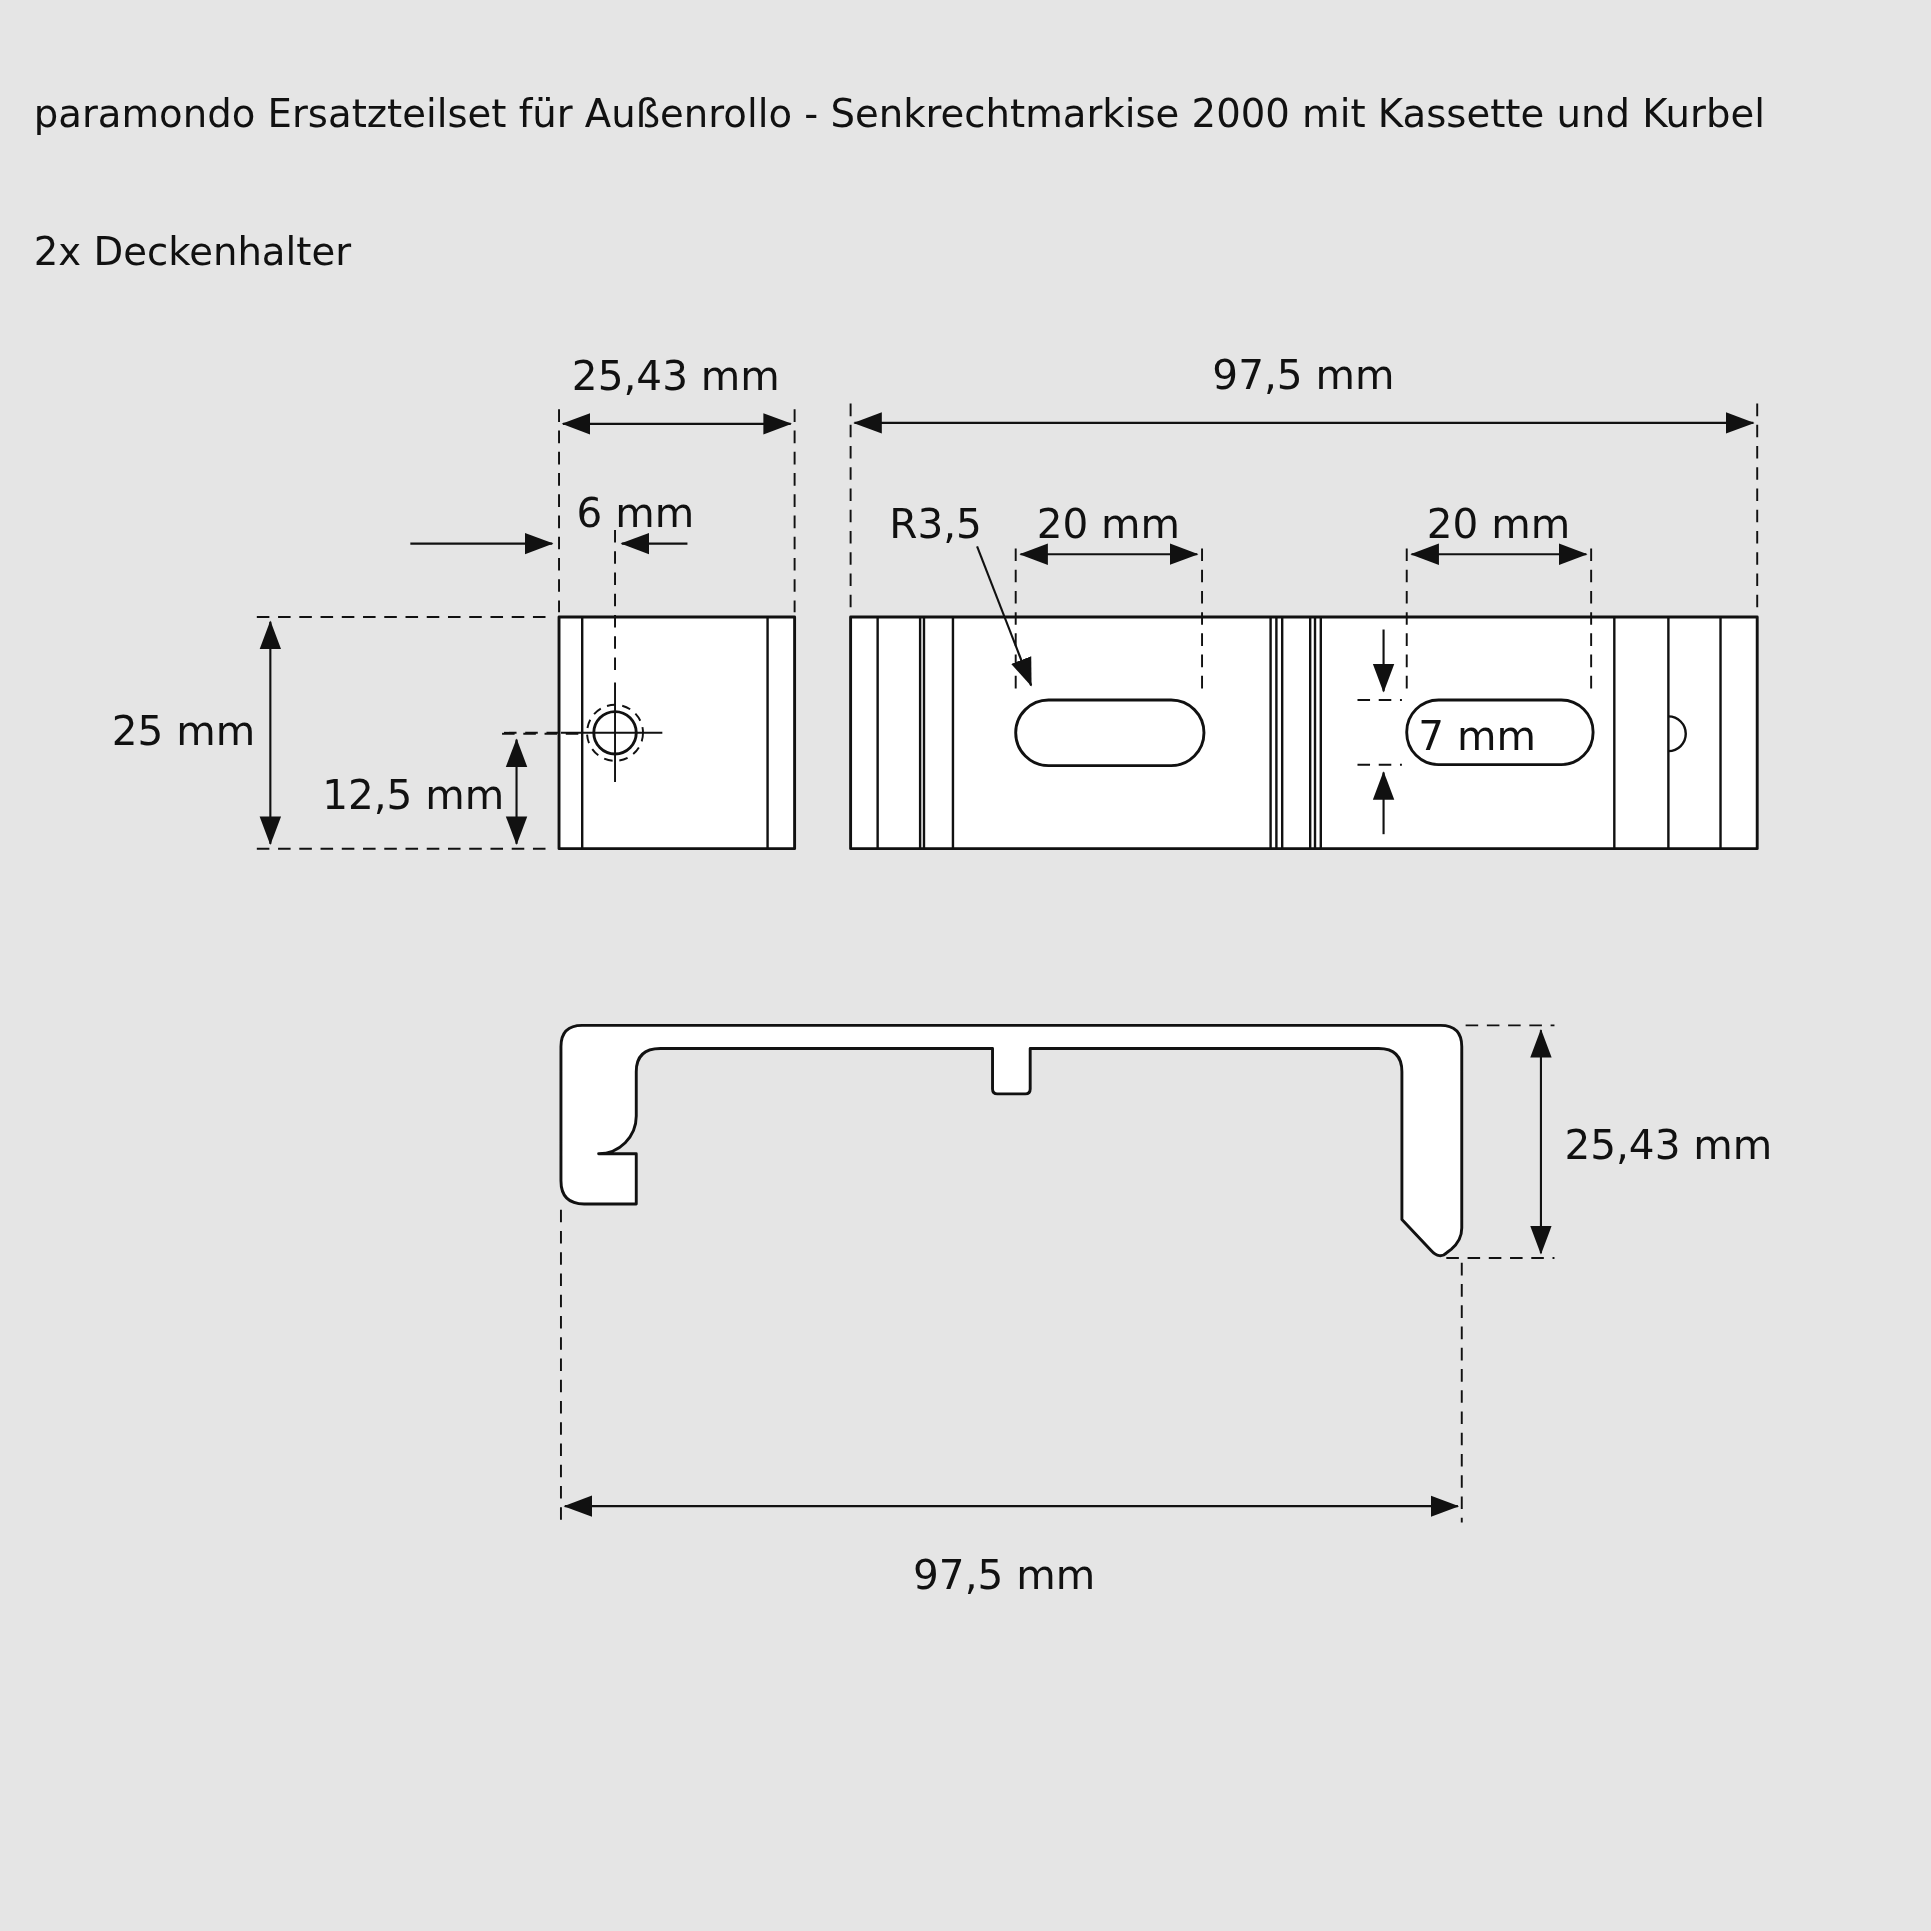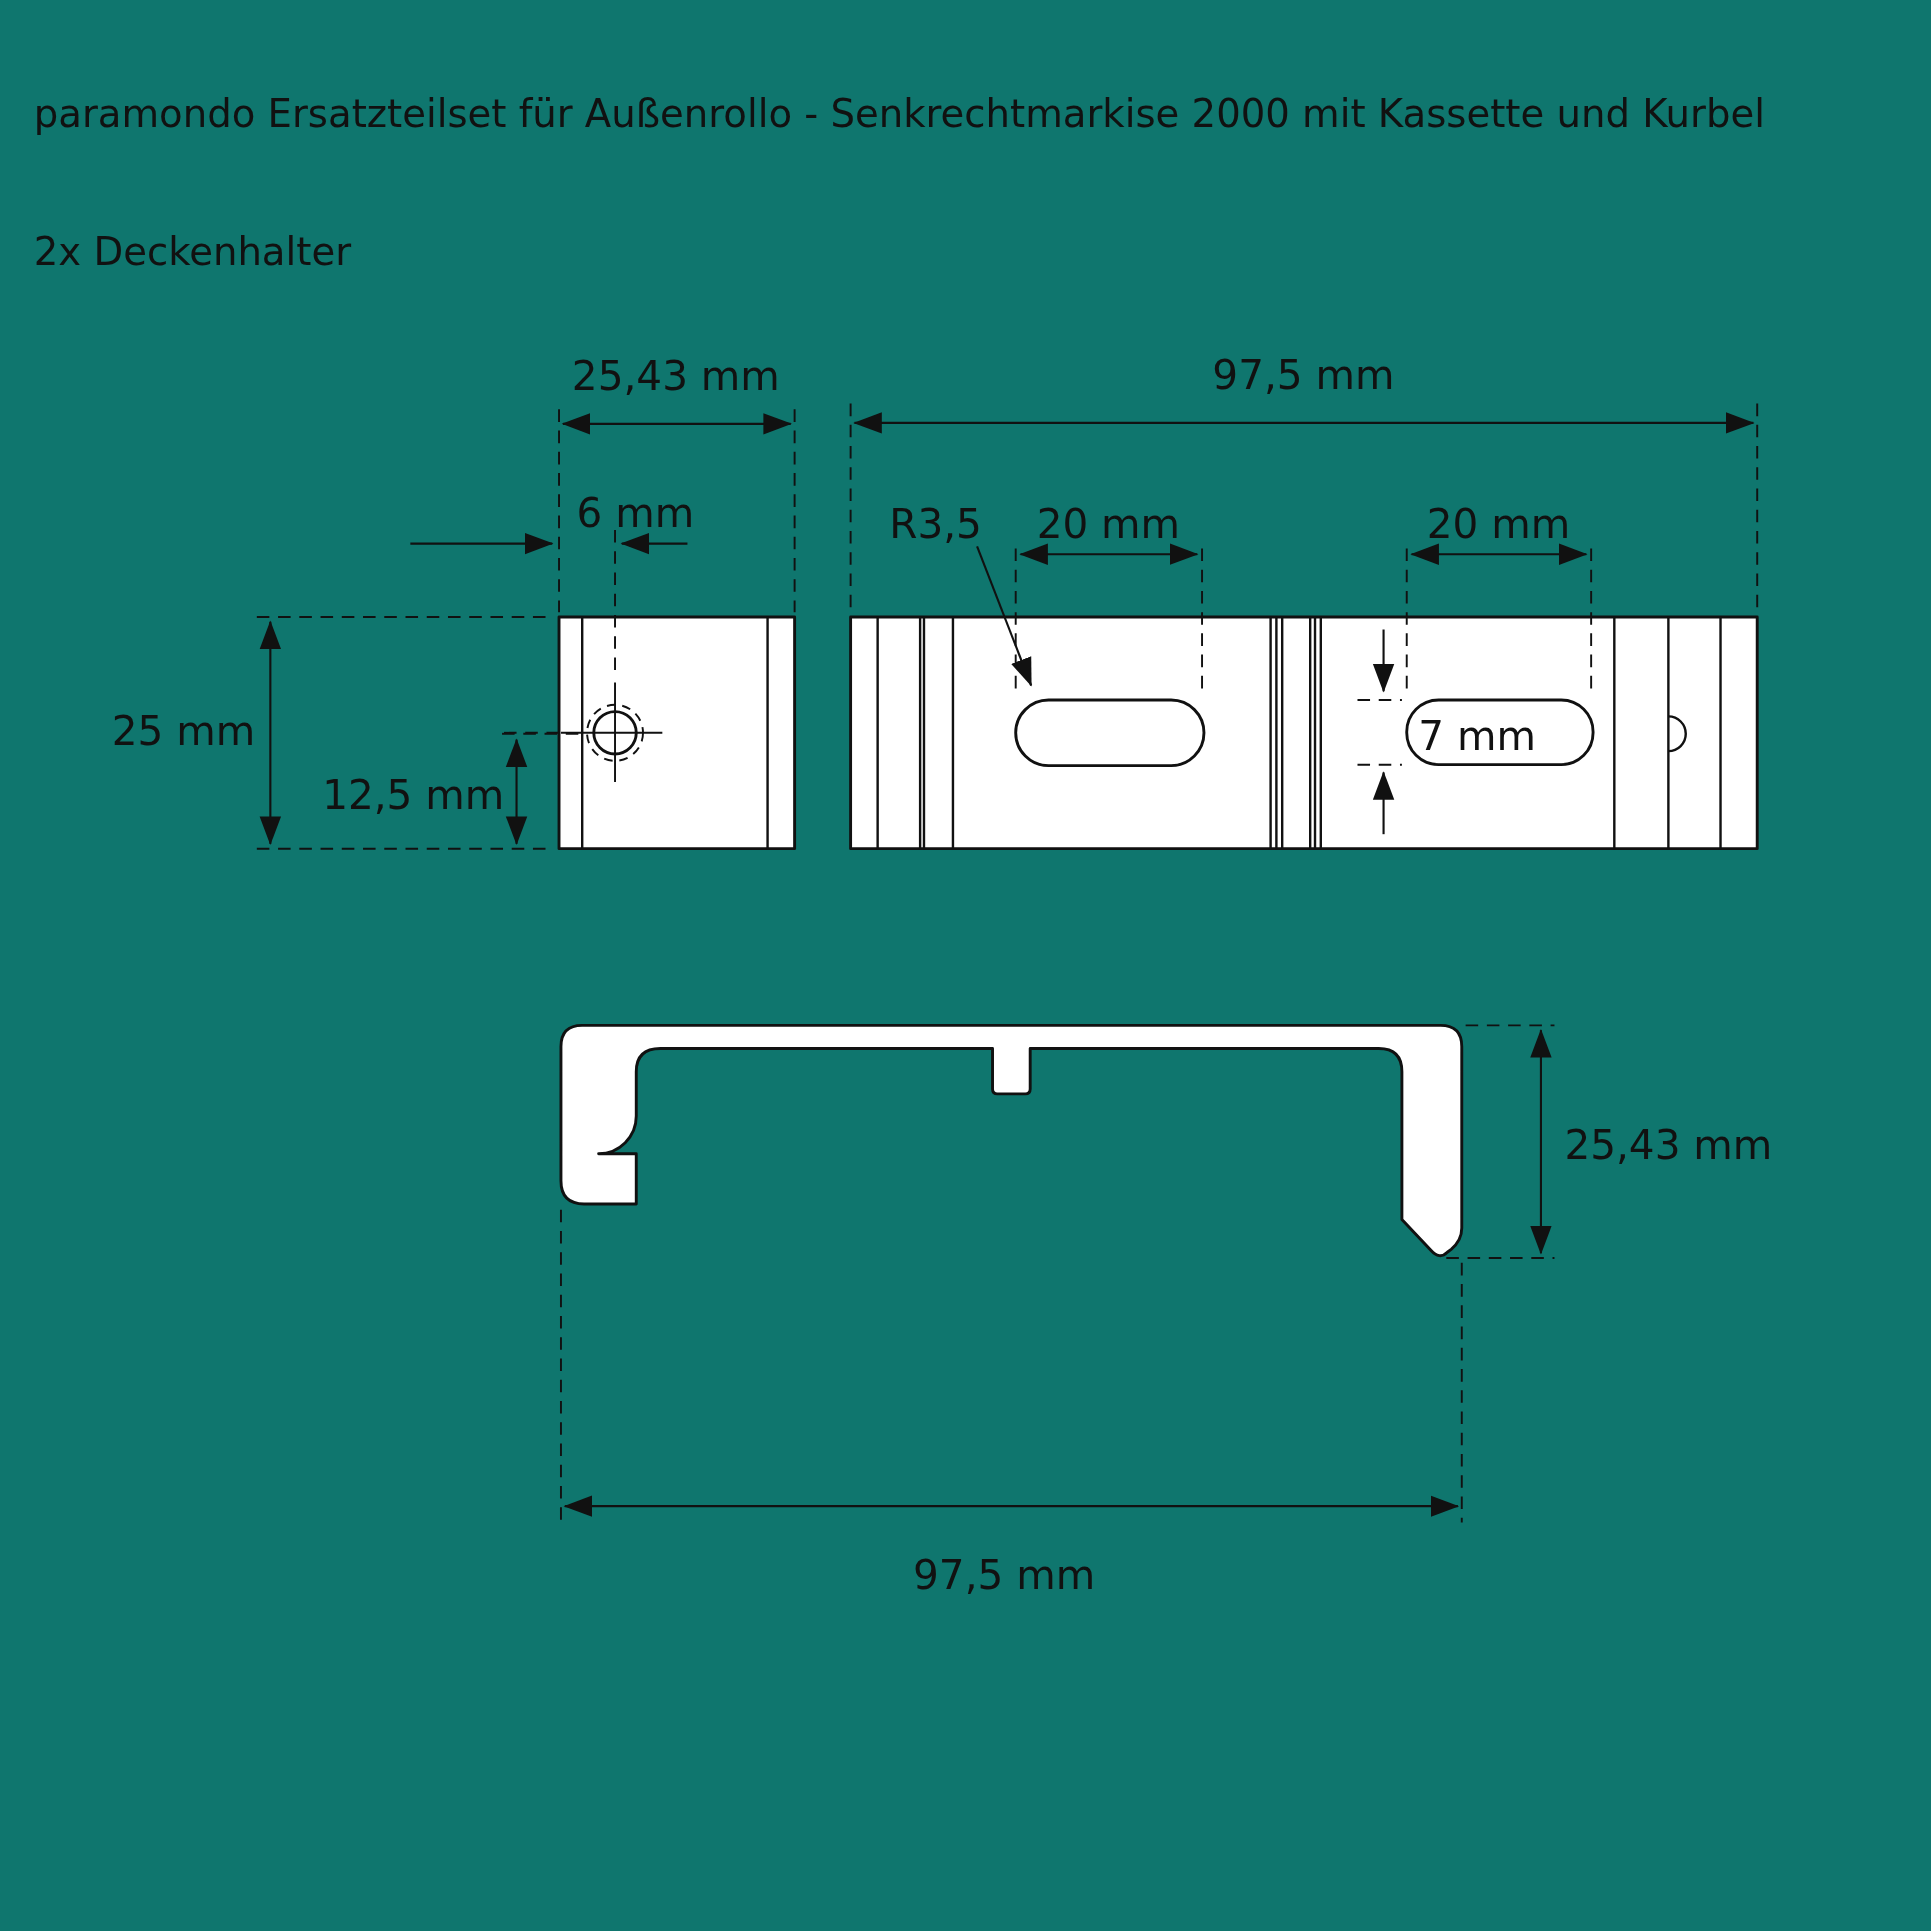--- a/index.html
+++ b/index.html
@@ -1,16 +1,16 @@
 <!DOCTYPE html>
 <html><head>
 <meta charset="utf-8">
 <style>
   html,body{margin:0;padding:0;background:#ffffff;}
-  .page{width:1931px;height:1931px;position:relative;background:#0f766e;
+  .page{width:1931px;height:1931px;position:relative;background:#e5e5e5;
         font-family:"DejaVu Sans","Liberation Sans",sans-serif;}
   svg{display:block;}
   text{fill:#111;font-family:"DejaVu Sans","Liberation Sans",sans-serif;}
   .dimtext{font-size:42px;}
   .titletext{font-size:40px;}
   .outline{fill:#fff;stroke:#111;stroke-width:3;stroke-linejoin:round;}
   .thin{fill:none;stroke:#111;stroke-width:2.5;}
   .dim{fill:none;stroke:#111;stroke-width:2.2;}
   .ext{fill:none;stroke:#111;stroke-width:2;stroke-dasharray:13 9;}
   .cross{fill:none;stroke:#111;stroke-width:2;}

